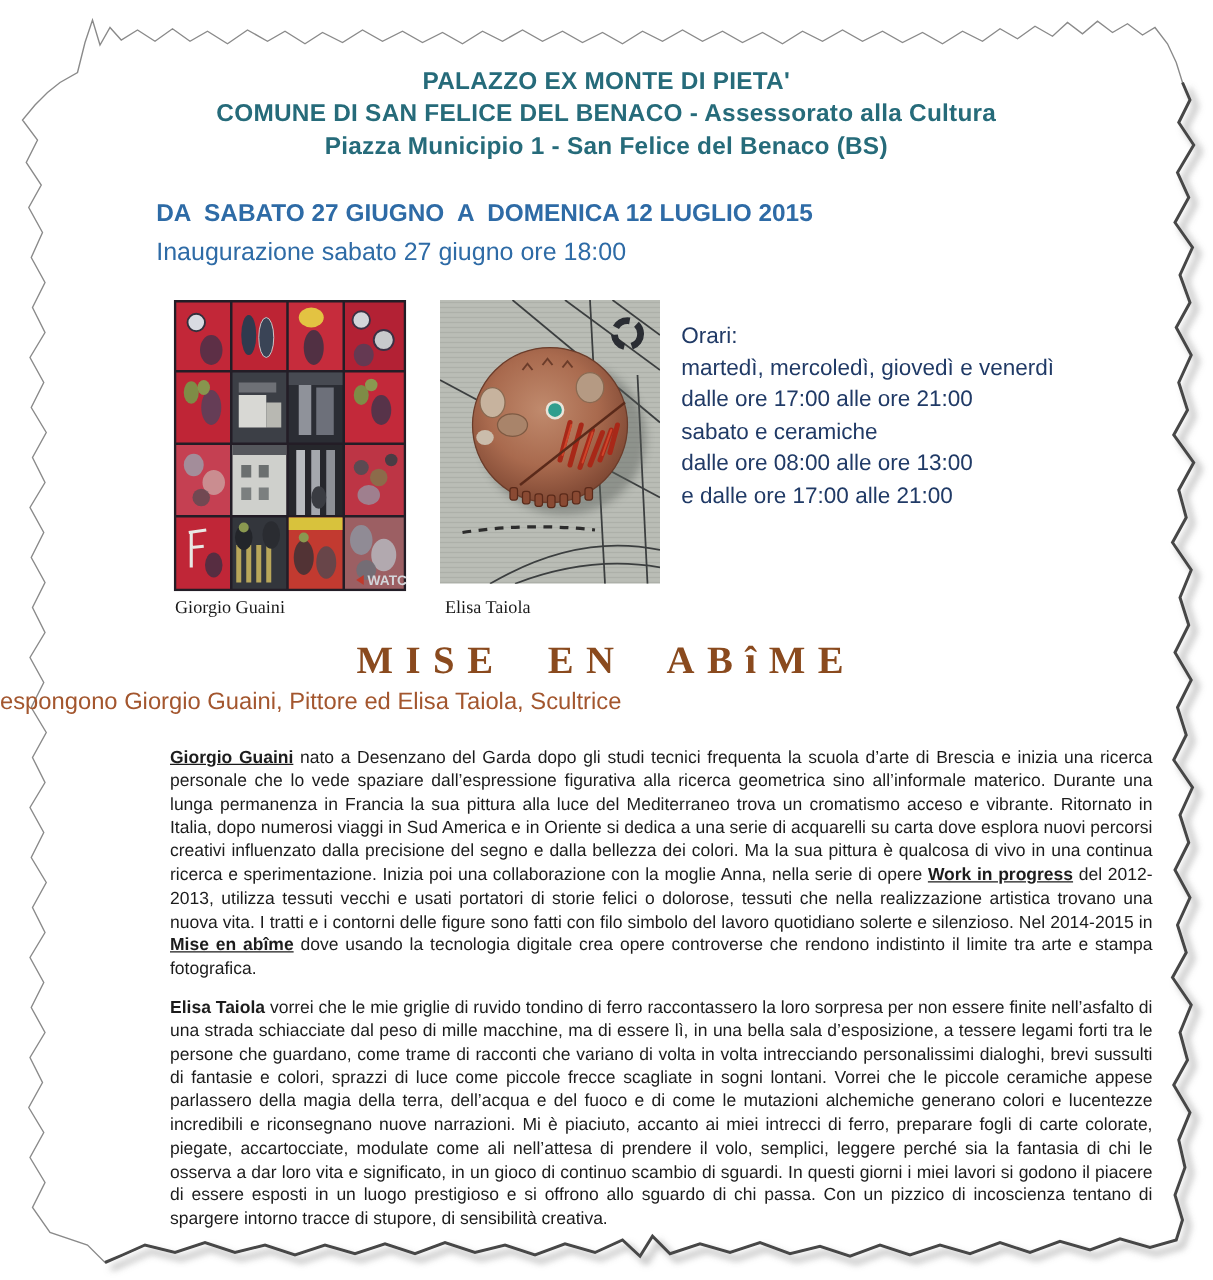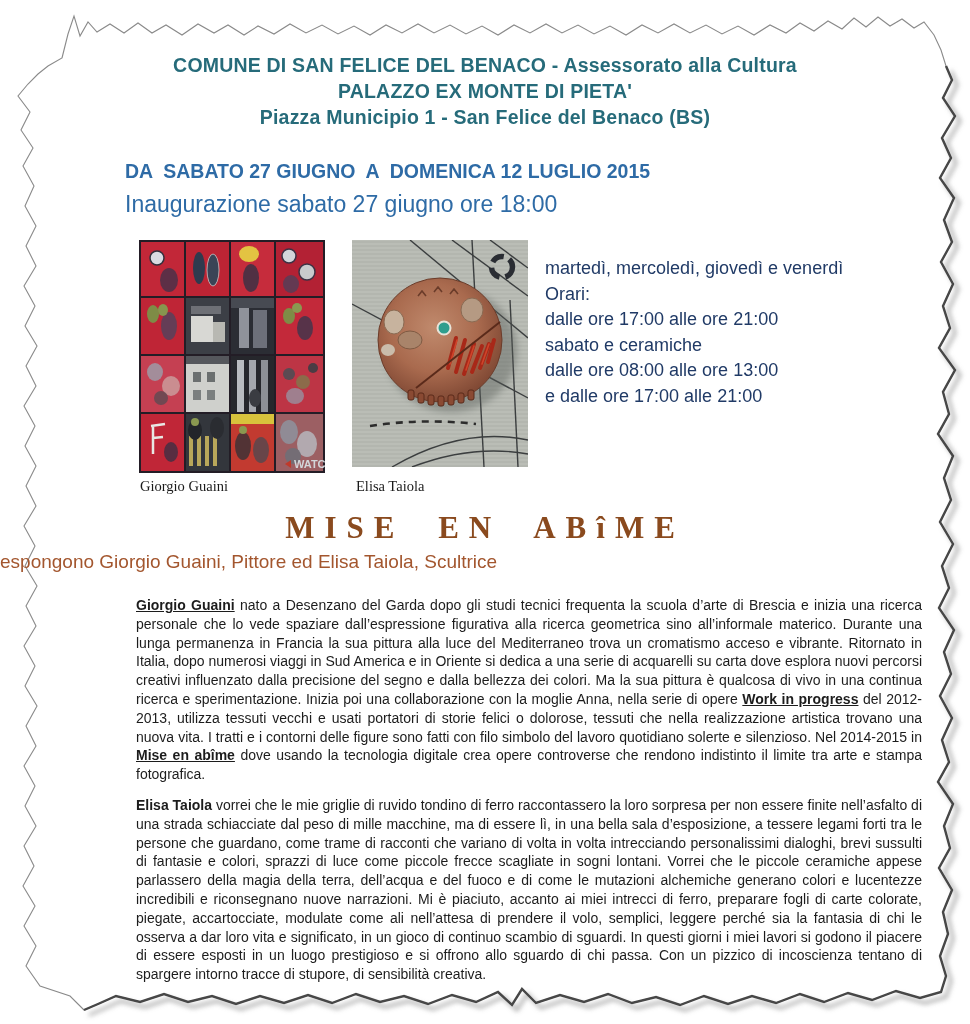--- a/index.html
+++ b/index.html
@@ -9,21 +9,21 @@
   }
   .torn-svg{position:absolute;left:0;top:0;z-index:0;}
   .content{position:absolute;left:0;top:0;width:970px;height:1024px;z-index:1;}
 
   .header-block{position:absolute;left:0;top:52px;width:970px;text-align:center;
     color:#266b7a;font-weight:bold;font-size:19.5px;line-height:26px;letter-spacing:.2px;}
   .header-block div{white-space:pre-wrap;}
 
   .date-line{position:absolute;left:125px;top:160px;color:#2e6ba6;font-weight:bold;
     font-size:19.5px;white-space:pre-wrap;text-align:center;}
-  .opening-line{position:absolute;left:125px;top:191px;color:#2e6ba6;font-size:23px;}
+  .opening-line{position:absolute;left:125px;top:191px;color:#2e6ba6;font-size:20px;}
 
   .art1{position:absolute;left:139px;top:240px;}
   .art2{position:absolute;left:352px;top:240px;}
   .caption{position:absolute;font-family:"Liberation Serif",serif;font-size:14.5px;color:#1a1a1a;}
   .cap1{left:140px;top:478px;}
   .cap2{left:356px;top:478px;}
 
   .hours{position:absolute;left:545px;top:256px;color:#203a66;font-size:18px;line-height:25.5px;}
 
   .exhibit-title{position:absolute;left:0;top:510px;width:970px;text-align:center;
@@ -83,22 +83,22 @@
       L 920,998 L 896,991 L 872,1000 L 848,993 L 824,1002 L 800,994 L 776,1003 L 752,996
       L 728,1004 L 704,996 L 680,1005 L 656,997 L 632,1003 L 608,994 L 584,1002 L 560,995
       L 536,1003 L 522,989 L 512,1005 L 498,992 L 476,1002 L 452,995 L 428,1004 L 404,996
       L 380,1002 L 356,994 L 332,1003 L 308,995 L 284,1003 L 260,996 L 236,1004 L 212,996
       L 188,1002 L 164,994 L 140,1002 L 116,996 L 98,1004 L 84,1010"></path>
   </svg>
 
   <div class="content">
 
     <div class="header-block">
+      <div>PALAZZO EX MONTE DI PIETA'</div>
       <div>COMUNE DI SAN FELICE DEL BENACO - Assessorato alla Cultura</div>
-      <div>PALAZZO EX MONTE DI PIETA'</div>
       <div>Piazza Municipio 1 - San Felice del Benaco (BS)</div>
     </div>
 
     <div class="date-line">DA  SABATO 27 GIUGNO  A  DOMENICA 12 LUGLIO 2015</div>
     <div class="opening-line">Inaugurazione sabato 27 giugno ore 18:00</div>
 
     <div class="art1">
       <svg width="186" height="233" viewBox="0 0 186 233">
         <rect x="0" y="0" width="186" height="233" fill="#231d26"></rect>
 
@@ -245,22 +245,22 @@
           <rect x="106" y="153" width="6" height="10" rx="2"></rect>
           <rect x="116" y="150" width="6" height="10" rx="2"></rect>
         </g>
 
         <circle cx="150" cy="27" r="10.5" fill="none" stroke="#2a2d33" stroke-width="5.5" stroke-dasharray="13 6"></circle>
       </svg>
     </div>
     <div class="caption cap2">Elisa Taiola</div>
 
     <div class="hours">
+      <div>Orari:</div>
       <div>martedì, mercoledì, giovedì e venerdì</div>
-      <div>Orari:</div>
       <div>dalle ore 17:00 alle ore 21:00</div>
       <div>sabato e ceramiche</div>
       <div>dalle ore 08:00 alle ore 13:00</div>
       <div>e dalle ore 17:00 alle 21:00</div>
     </div>
 
     <div class="exhibit-title">MISE EN ABîME</div>
     <div class="exhibit-subtitle">espongono Giorgio Guaini, Pittore ed Elisa Taiola, Scultrice</div>
 
     <div class="body-text">

